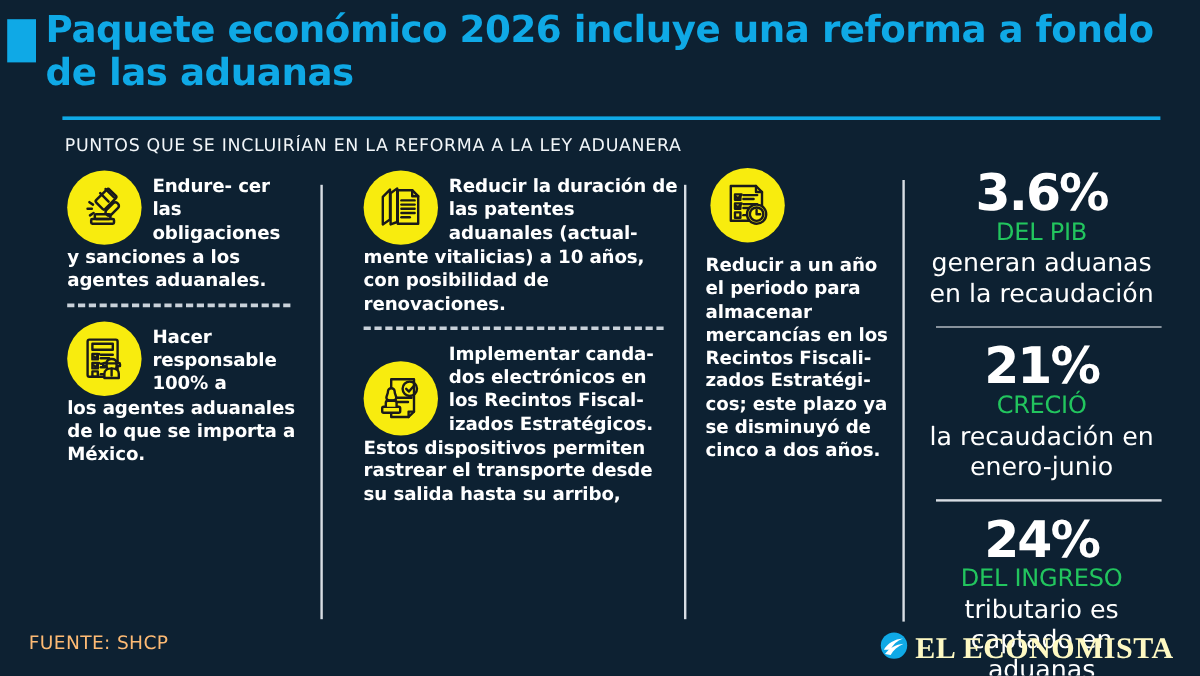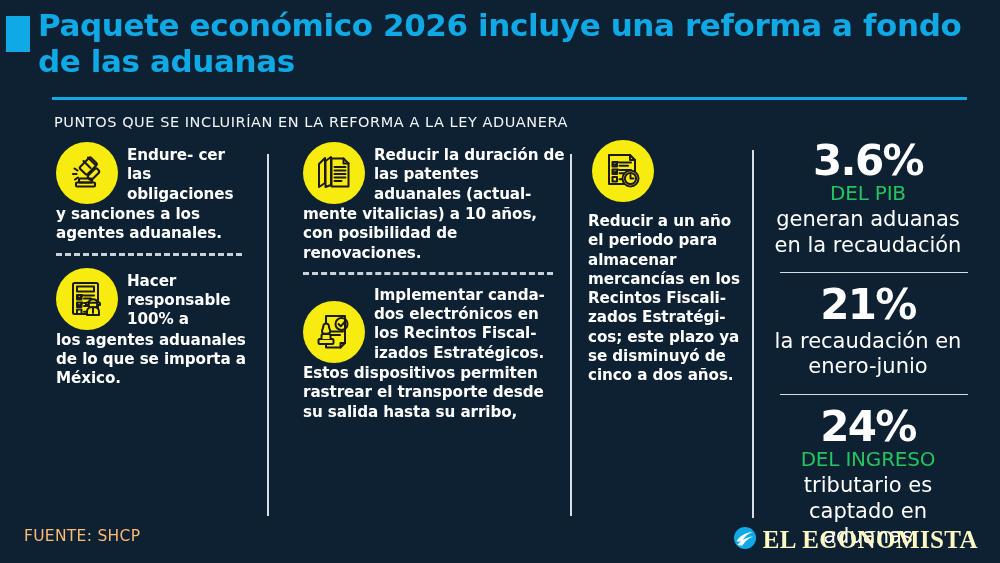--- a/index.html
+++ b/index.html
@@ -379,20 +379,21 @@
       <div class="stat">
         <div class="stat-number">3.6%</div>
         <div class="stat-label">DEL PIB</div>
         <div class="stat-desc">generan aduanas en la recaudación</div>
       </div>
 
       <div class="stat-rule"></div>
 
       <div class="stat">
         <div class="stat-number">21%</div>
+        <div class="stat-label">CRECIÓ</div>
         <div class="stat-desc">la recaudación en enero-junio</div>
       </div>
 
       <div class="stat-rule"></div>
 
       <div class="stat">
         <div class="stat-number">24%</div>
         <div class="stat-label">DEL INGRESO</div>
         <div class="stat-desc">tributario es captado en aduanas</div>
       </div>

